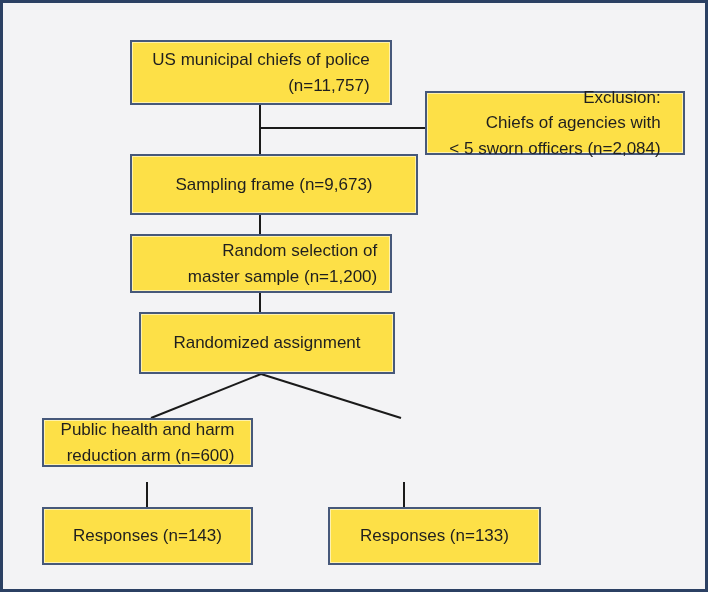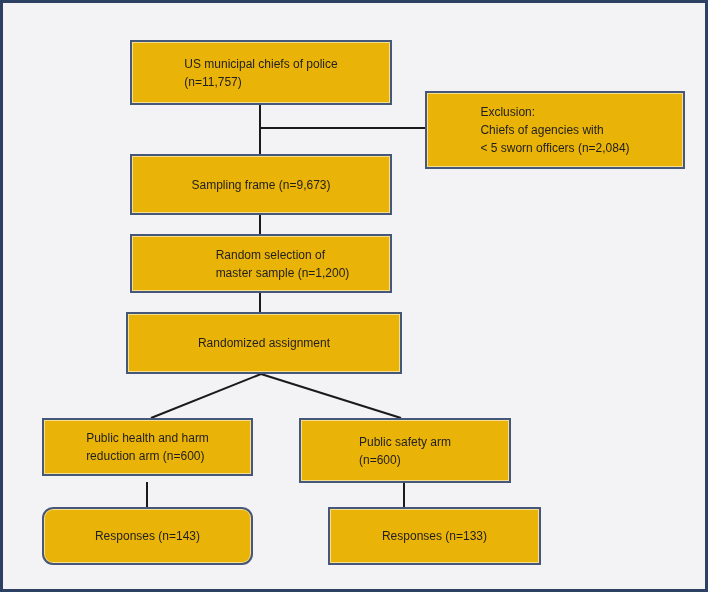--- a/index.html
+++ b/index.html
@@ -13,29 +13,29 @@
     height: 592px;
     box-sizing: border-box;
     background: #f3f3f5;
     border: 3px solid #2b4063;
     font-family: "Liberation Sans", sans-serif;
     overflow: hidden;
   }
   .node {
     position: absolute;
     box-sizing: border-box;
-    background: #eab308;
+    background: #fde047;
     border: 2px solid #46587a;
     box-shadow: inset 0 0 0 1px rgba(255,255,255,0.55);
     display: flex;
     align-items: center;
     justify-content: center;
-    text-align: left;
+    text-align: right;
     white-space: pre-line;
-    font-size: 12px;
+    font-size: 17px;
     line-height: 1.5;
     color: #1f1f1f;
     z-index: 2;
   }
   .conn {
     position: absolute;
     background: #1a1a1a;
     z-index: 1;
   }
   .conn.v { width: 2px; }
@@ -61,34 +61,32 @@
   <div class="conn v" style="left:256px; top:101px; height:51px;"></div>
   <div class="conn h" style="left:257px; top:124px; width:166px;"></div>
   <div class="conn v" style="left:256px; top:211px; height:21px;"></div>
   <div class="conn v" style="left:256px; top:289px; height:21px;"></div>
   <div class="conn v" style="left:143px; top:479px; height:26px;"></div>
   <div class="conn v" style="left:400px; top:479px; height:26px;"></div>
 
   <div class="node" style="left:127px; top:37px; width:262px; height:65px;">US municipal chiefs of police
 (n=11,757)</div>
 
-  <div class="node" style="left:422px; top:88px; width:260px; height:78px;">Exclusion:
+  <div class="node" style="left:422px; top:88px; width:260px; height:64px;">Exclusion:
 Chiefs of agencies with
 &lt; 5 sworn officers (n=2,084)</div>
 
-  <div class="node" style="left:127px; top:151px; width:262px; height:61px;">Sampling frame (n=9,673)</div>
+  <div class="node" style="left:127px; top:151px; width:288px; height:61px;">Sampling frame (n=9,673)</div>
 
   <div class="node" style="left:127px; top:231px; width:262px; height:59px;padding-left:43px;">Random selection of
 master sample (n=1,200)</div>
 
-  <div class="node" style="left:123px; top:309px; width:276px; height:62px;">Randomized assignment</div>
+  <div class="node" style="left:136px; top:309px; width:256px; height:62px;">Randomized assignment</div>
 
-  <div class="node" style="left:39px; top:415px; width:211px; height:58px;">Public health and harm
+  <div class="node" style="left:39px; top:415px; width:211px; height:49px;">Public health and harm
 reduction arm (n=600)</div>
 
-  <div class="node" style="left:296px; top:415px; width:212px; height:65px;">Public safety arm
-(n=600)</div>
 
-  <div class="node" style="left:39px; top:504px; width:211px; height:58px;border-radius:11px;">Responses (n=143)</div>
+  <div class="node" style="left:39px; top:504px; width:211px; height:58px;">Responses (n=143)</div>
 
   <div class="node" style="left:294px; top:504px; width:213px; height:58px;margin-left:31px;">Responses (n=133)</div>
 
 </div>
 
 </body></html>

